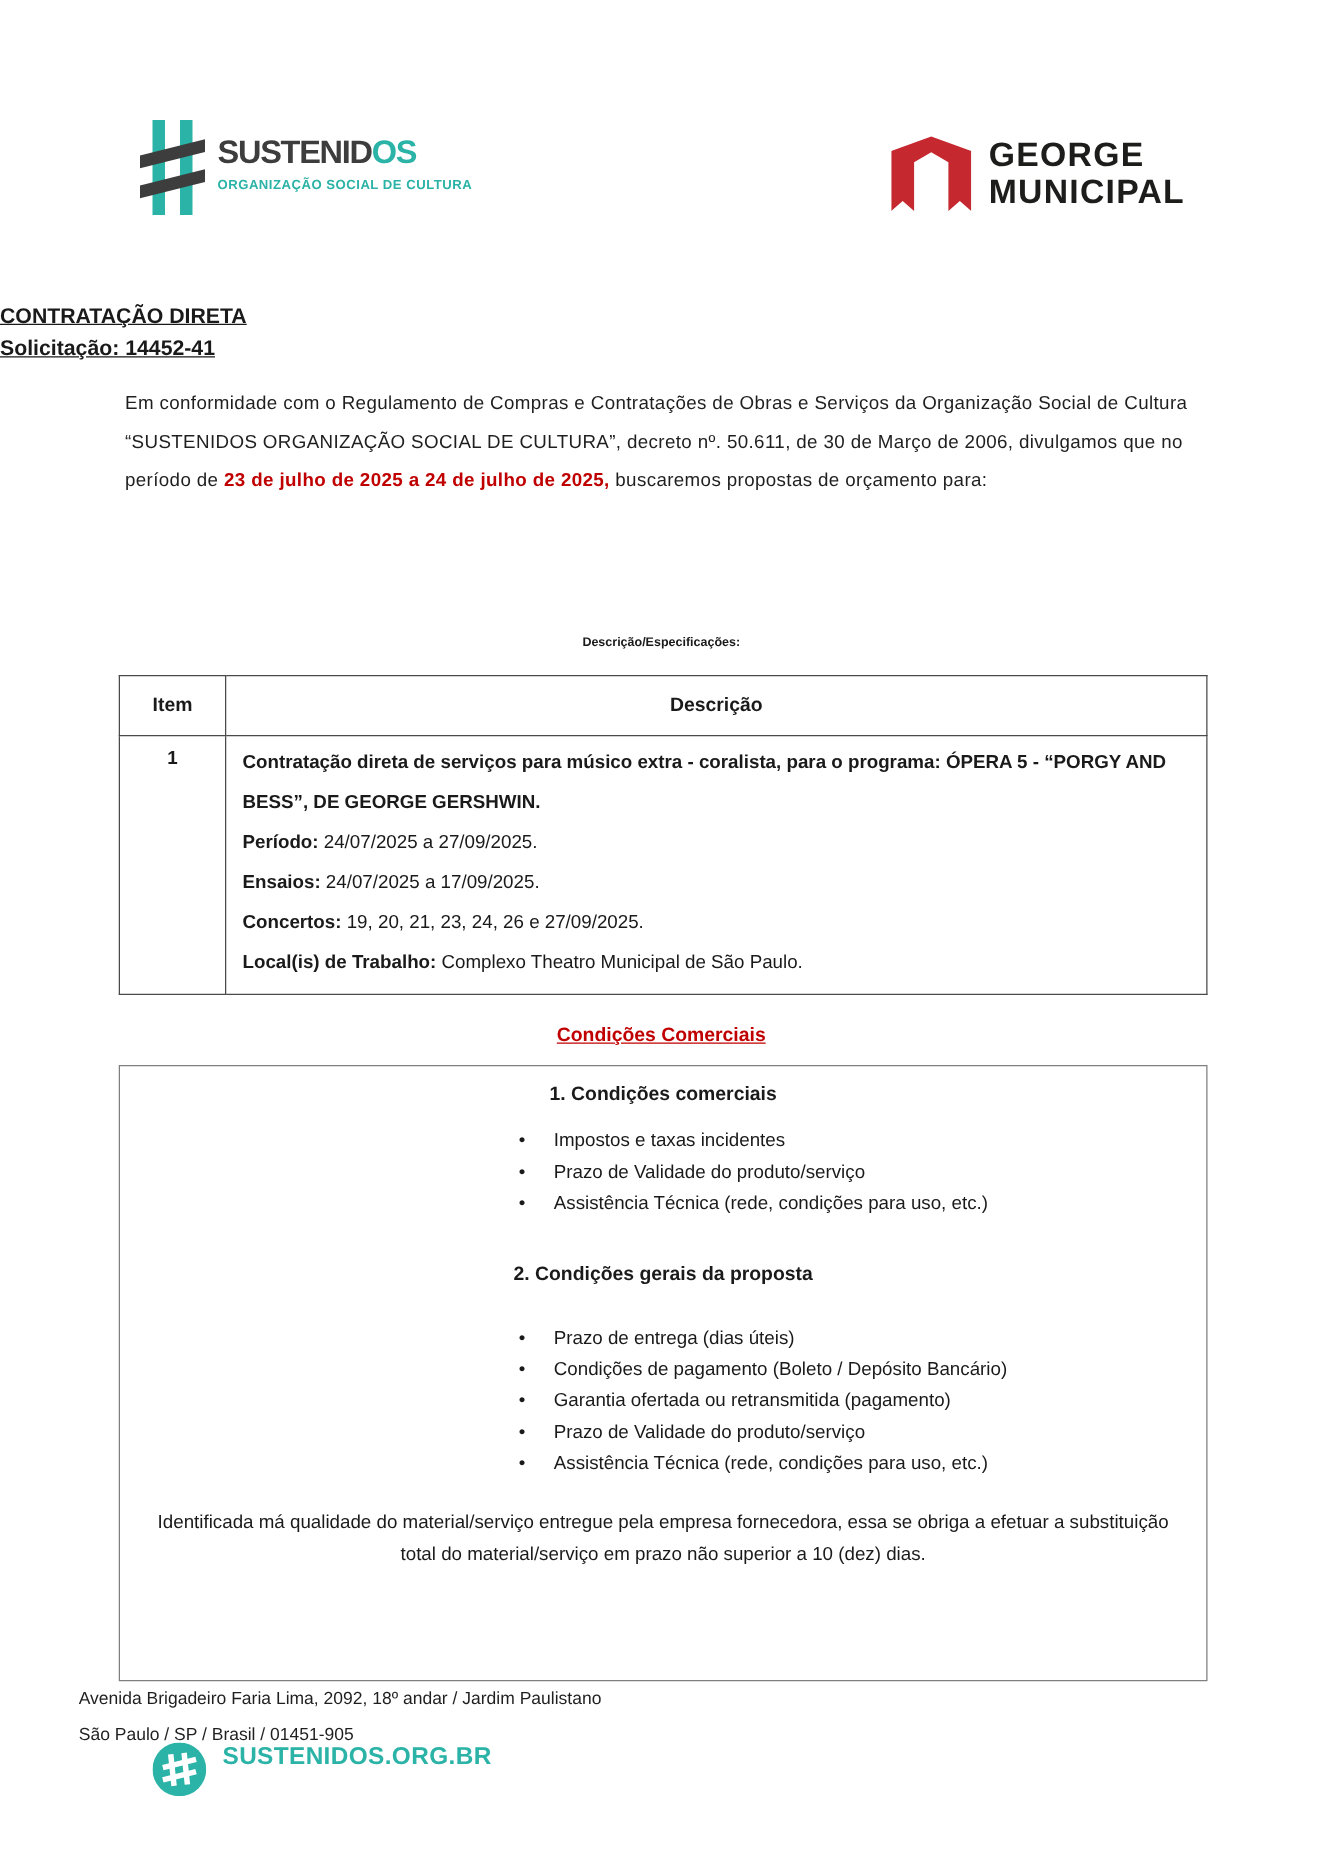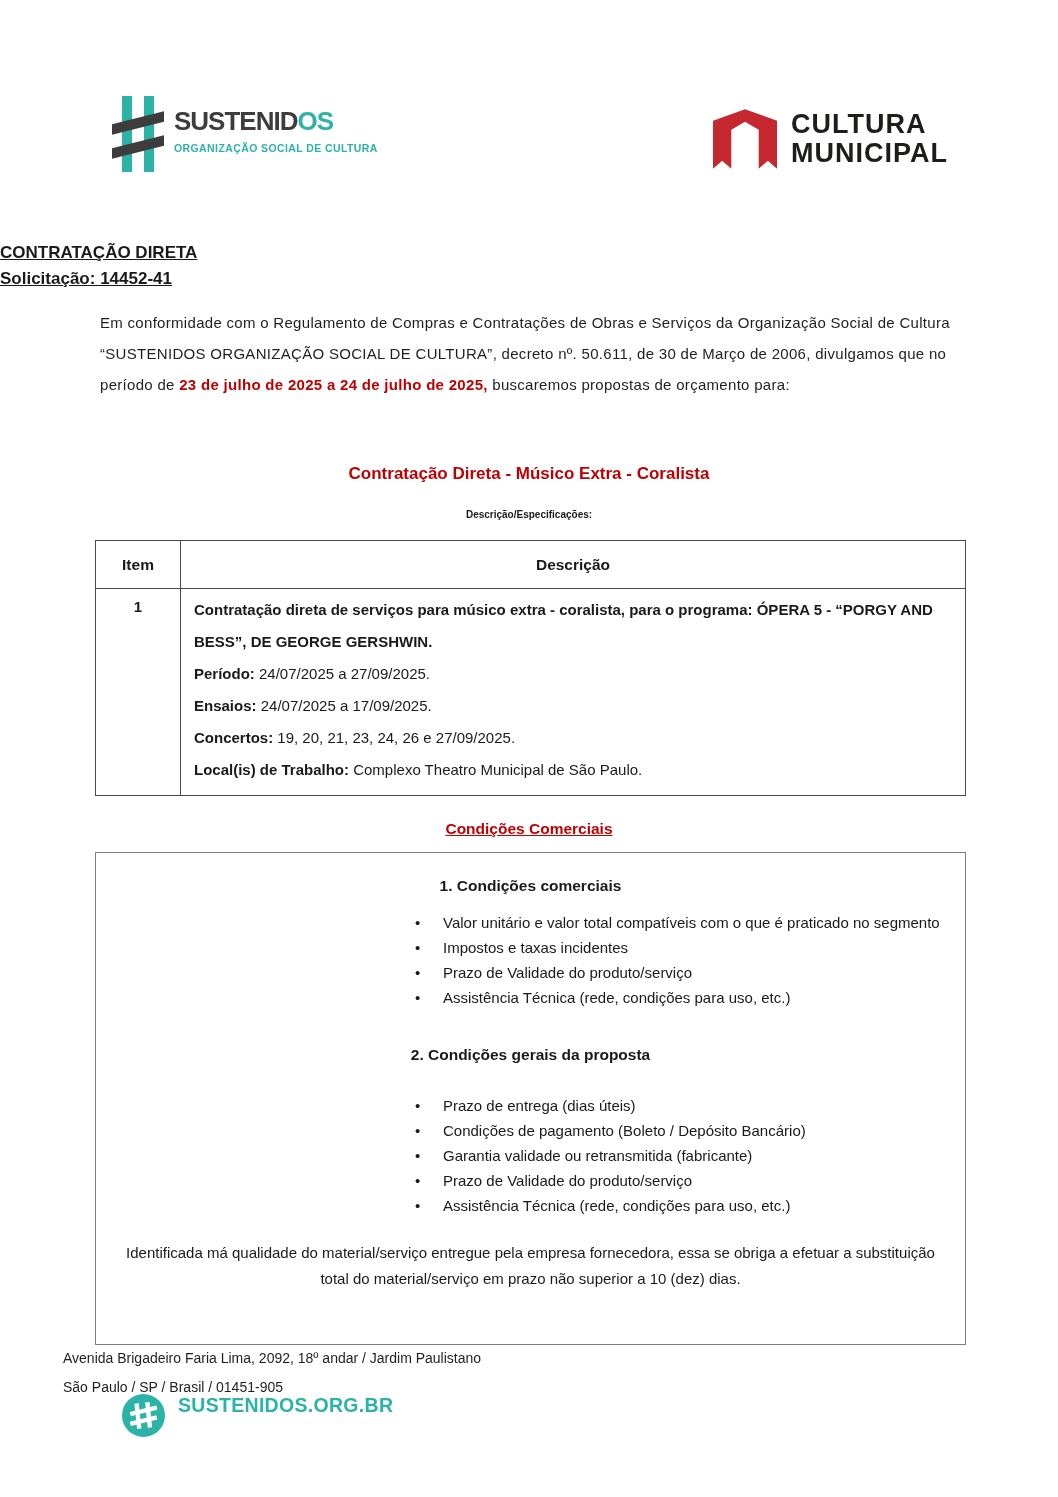--- a/index.html
+++ b/index.html
@@ -45,21 +45,21 @@
   .spec-table th { height:48px; font-weight:bold; text-align:center; vertical-align:middle; font-size:15.5px; }
   .spec-table .col-item { width:85px; }
   .spec-table td.item-cell { text-align:center; vertical-align:top; font-weight:bold; padding-top:9px; }
   .spec-table td.desc-cell { padding:5px 13px 9px 13px; line-height:32px; }
   .desc-line b { font-weight:bold; }
 
   
   .cond-heading { position:absolute; top:820px; left:0; width:100%; text-align:center;
     color:#c00000; font-weight:bold; font-size:15.5px; text-decoration:underline; }
   .cond-box { position:absolute; left:95px; top:852px; width:871px; height:493px;
-    border:1px solid #7f7f7f; padding-top:20px; font-size:15px; }
+    border:1px solid #7f7f7f; padding-top:10px; font-size:15px; }
   .cond-section-title { text-align:center; font-weight:bold; font-size:15.5px; line-height:25px; }
   .cond-list { list-style:none; margin:12px 0 0 317px; width:540px; }
   .cond-list li { position:relative; padding-left:30px; line-height:25px; }
   .cond-list li::before { content:"\2022"; position:absolute; left:2px; }
   .cond-section2-title { margin-top:32px; }
   .cond-list-2 { margin-top:26px; }
   .cond-note { margin:22px auto 0 auto; width:840px; text-align:center; line-height:26px; }
 
   
   .footer-address { position:absolute; left:63px; top:1344px; font-size:14px; line-height:28.5px; color:#1f1f1f; }
@@ -83,33 +83,32 @@
       <div class="sustenidos-word"><span>SUSTENID</span><span class="os">OS</span></div>
       <div class="sustenidos-tagline">ORGANIZAÇÃO SOCIAL DE CULTURA</div>
     </div>
   </div>
 
   <div class="theatro-logo">
     <svg class="theatro-icon" viewBox="0 0 56 56">
       <path d="M0,12 L28,2 L56,12 L56,54 L48,47 L40,54 L40,20 L28,13 L16,20 L16,54 L8,47 L0,54 Z" fill="#c5282f"></path>
     </svg>
     <div class="theatro-text">
-      <div>CULTURA</div>
+      <div>GEORGE</div>
       <div>MUNICIPAL</div>
     </div>
   </div>
 
   <div class="doc-title">
     <div class="tline">CONTRATAÇÃO DIRETA</div>
     <div class="tline">Solicitação: 14452-41</div>
   </div>
 
   <p class="intro"><span>Em conformidade com o Regulamento de Compras e Contratações de Obras e Serviços da Organização Social de Cultura “SUSTENIDOS ORGANIZAÇÃO SOCIAL DE CULTURA”, decreto nº. 50.611, de 30 de Março de 2006, divulgamos que no período de </span><span class="hl">23 de julho de 2025 a 24 de julho de 2025,</span><span> buscaremos propostas de orçamento para:</span></p>
 
-  <div class="subject-heading">Contratação Direta - Músico Extra - Coralista</div>
   <div class="spec-heading">Descrição/Especificações:</div>
 
   <table class="spec-table">
     <thead>
       <tr>
         <th class="col-item">Item</th>
         <th>Descrição</th>
       </tr>
     </thead>
     <tbody>
@@ -124,31 +123,30 @@
         </td>
       </tr>
     </tbody>
   </table>
 
   <div class="cond-heading">Condições Comerciais</div>
 
   <div class="cond-box">
     <div class="cond-section-title">1. Condições comerciais</div>
     <ul class="cond-list">
-      <li>Valor unitário e valor total compatíveis com o que é praticado no segmento</li>
       <li>Impostos e taxas incidentes</li>
       <li>Prazo de Validade do produto/serviço</li>
       <li>Assistência Técnica (rede, condições para uso, etc.)</li>
     </ul>
 
     <div class="cond-section-title cond-section2-title">2. Condições gerais da proposta</div>
     <ul class="cond-list cond-list-2">
       <li>Prazo de entrega (dias úteis)</li>
       <li>Condições de pagamento (Boleto / Depósito Bancário)</li>
-      <li>Garantia validade ou retransmitida (fabricante)</li>
+      <li>Garantia ofertada ou retransmitida (pagamento)</li>
       <li>Prazo de Validade do produto/serviço</li>
       <li>Assistência Técnica (rede, condições para uso, etc.)</li>
     </ul>
 
     <div class="cond-note">Identificada má qualidade do material/serviço entregue pela empresa fornecedora, essa se obriga a efetuar a substituição total do material/serviço em prazo não superior a 10 (dez) dias.</div>
   </div>
 
   <div class="footer-address">
     <div>Avenida Brigadeiro Faria Lima, 2092, 18º andar / Jardim Paulistano</div>
     <div>São Paulo / SP / Brasil / 01451-905</div>

